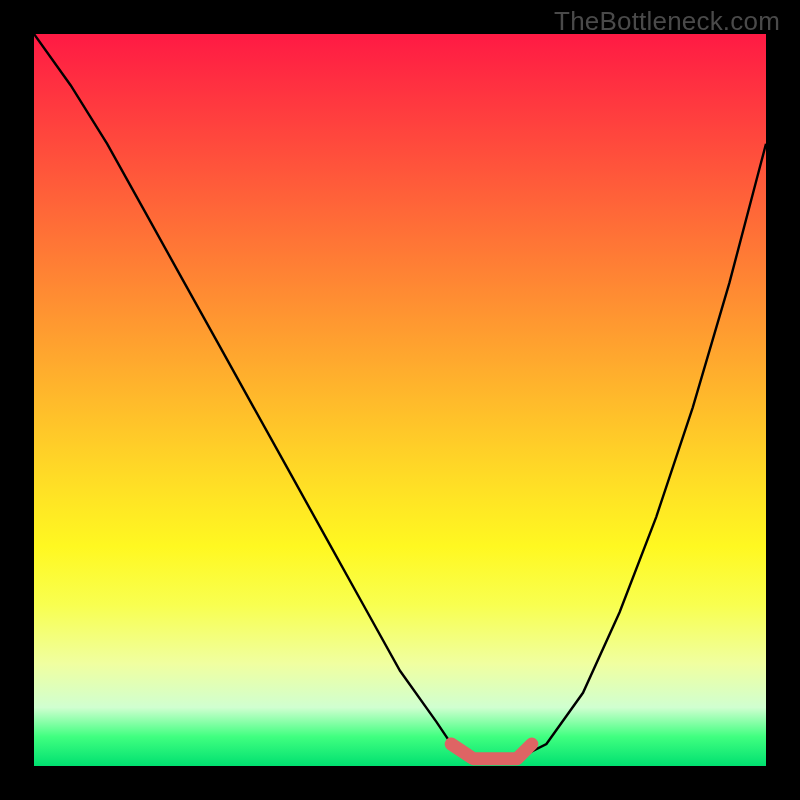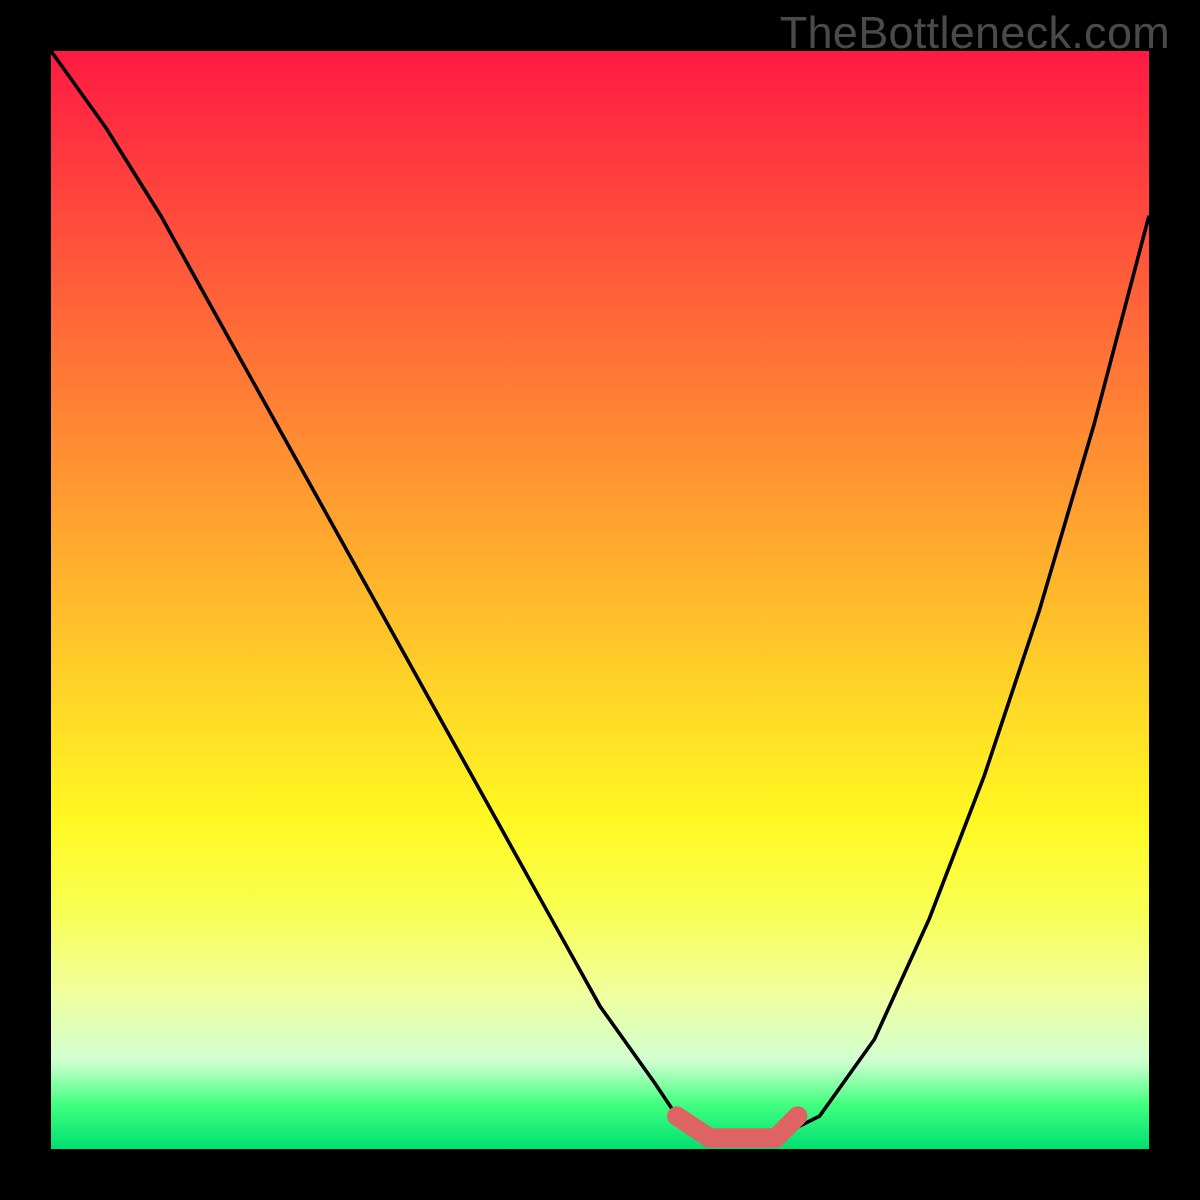--- a/index.html
+++ b/index.html
@@ -36,21 +36,21 @@
       #d0ffd0 92%,
       #40ff80 96%,
       #00e070 100%
     );
   }
   .watermark {
     position: absolute;
     top: 6px;
     right: 20px;
     font-family: Arial, Helvetica, sans-serif;
-    font-size: 30px;
+    font-size: 26px;
     color: #4a4a4a;
     font-weight: 500;
     letter-spacing: 0.2px;
   }
   svg.curve {
     position: absolute;
     left: 0;
     top: 0;
     width: 732px;
     height: 732px;

